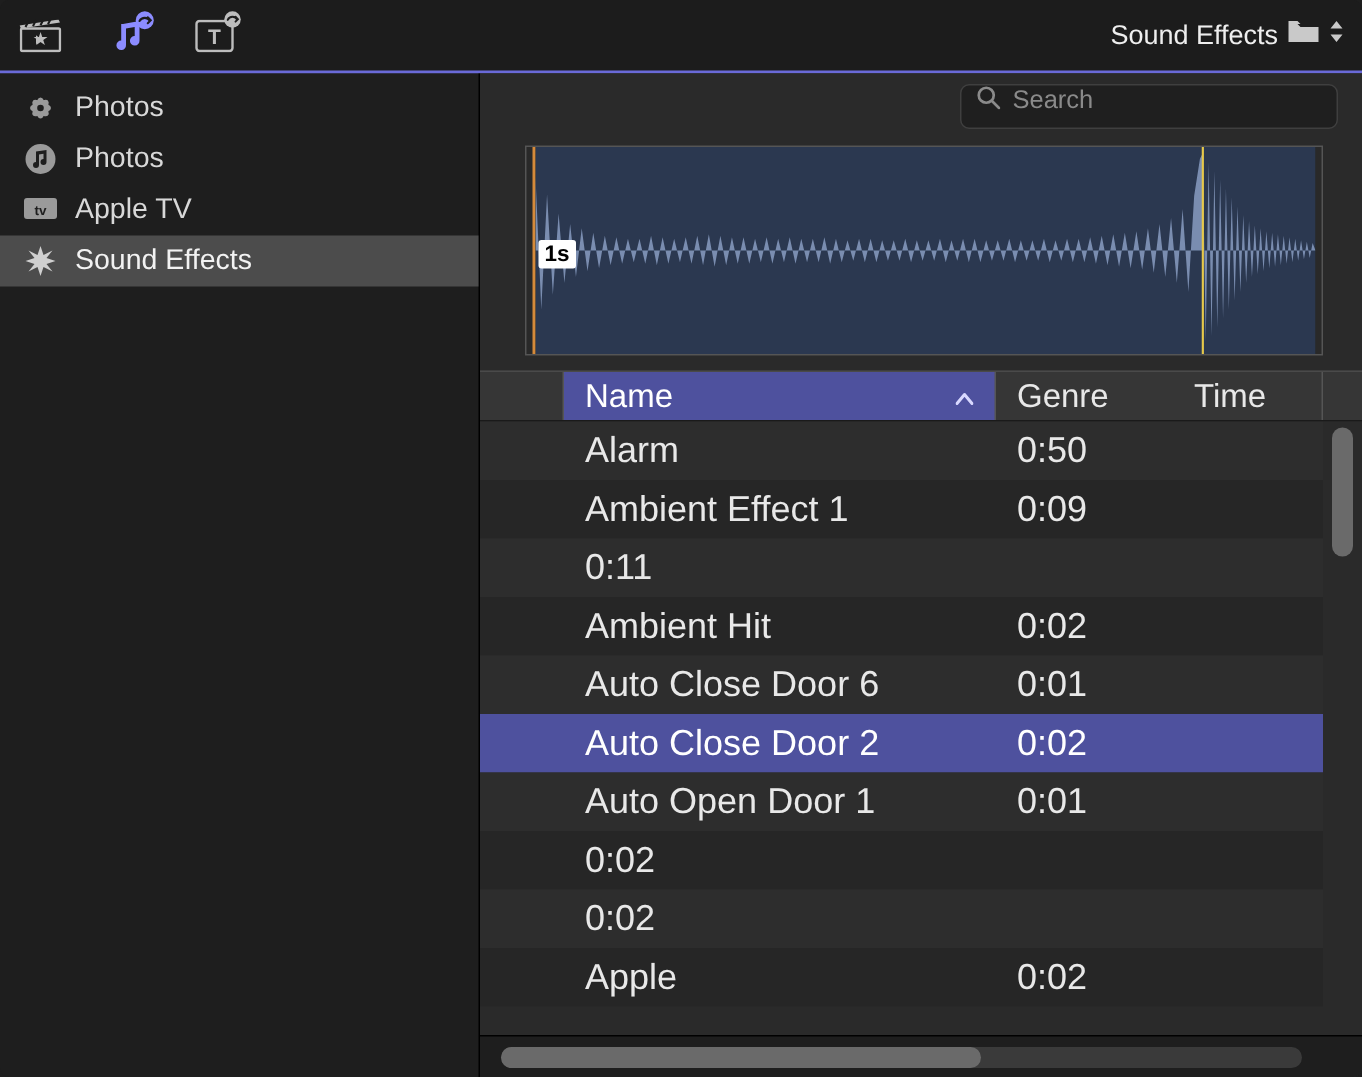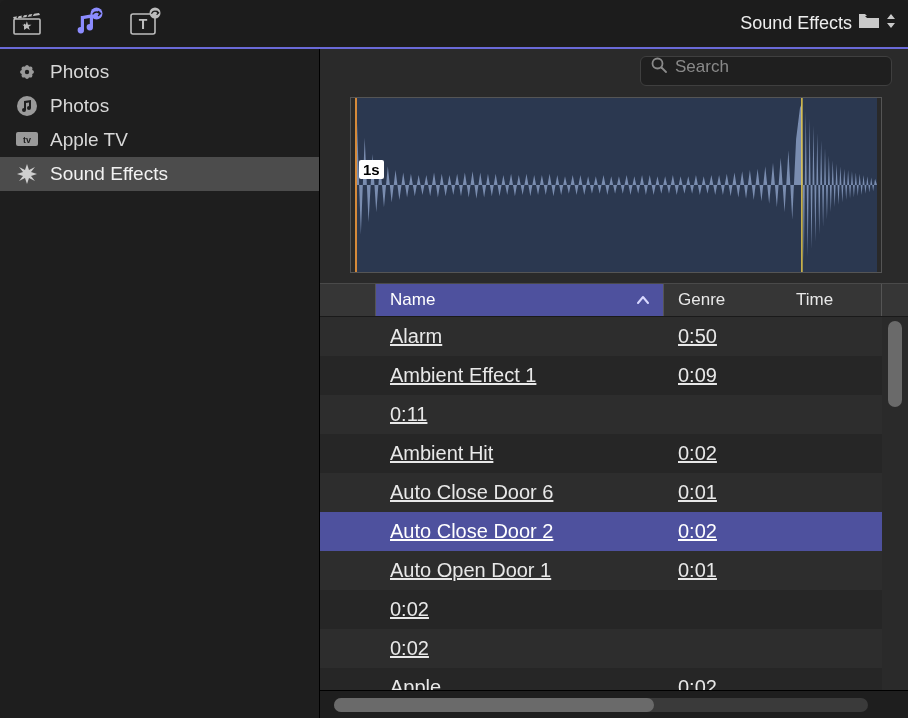--- a/index.html
+++ b/index.html
@@ -79,21 +79,21 @@
     color:#8a8a8a;
   }
   .search-field input {
     flex:1; background:transparent; border:none; outline:none;
     color:#ddd; font-size:17px;
   }
   .search-field input::placeholder { color:#8a8a8a; }
 
   .preview {
     margin: 4px 26px 10px 30px;
-    height: 176px;
+    height: 140px;
     position:relative;
     background:#292929;
     border:1px solid #555;
     overflow:hidden;
   }
   .preview .wave-wrap {
     position:absolute; left:4px; right:4px; top:0; bottom:0;
     border-left:2px solid #d58a3a;
   }
   .preview svg.wave { width:100%; height:100%; display:block; }
@@ -102,21 +102,21 @@
     background:#fff; color:#000;
     font-size:15px; font-weight:700;
     padding:1px 4px; border-radius:2px;
   }
 
   .table-header {
     display:flex;
     background:#363636;
     border-top:1px solid #4a4a4a;
     border-bottom:1px solid #1a1a1a;
-    font-size:17px;
+    font-size:22px;
     color:#e8e8e8;
     height:34px;
     align-items:stretch;
     padding-right:26px;
   }
   .th {
     display:flex; align-items:center;
     padding:0 14px;
     border-right:1px solid #555;
     cursor:pointer;
@@ -134,23 +134,22 @@
   .table-body {
     flex:1;
     overflow:hidden;
     position:relative;
     padding-right:26px;
   }
   .row {
     display:flex;
     height:39px;
     align-items:center;
-    font-size:20px;
+    font-size:24px;
     color:#e8e8e8;
-    text-decoration:underline;
   }
   .row:nth-child(odd){ background:#2d2d2d; }
   .row:nth-child(even){ background:#262626; }
   .row.selected { background:#4e519e !important; color:#fff; }
   .cell { padding:0 14px; }
   .cell.spacer { width:56px; }
   .cell.name { flex:0 0 288px; white-space:nowrap; overflow:hidden; text-overflow:ellipsis;}
   .cell.time { flex:0 0 100px; }
   .cell.genre { flex:1; }
 

